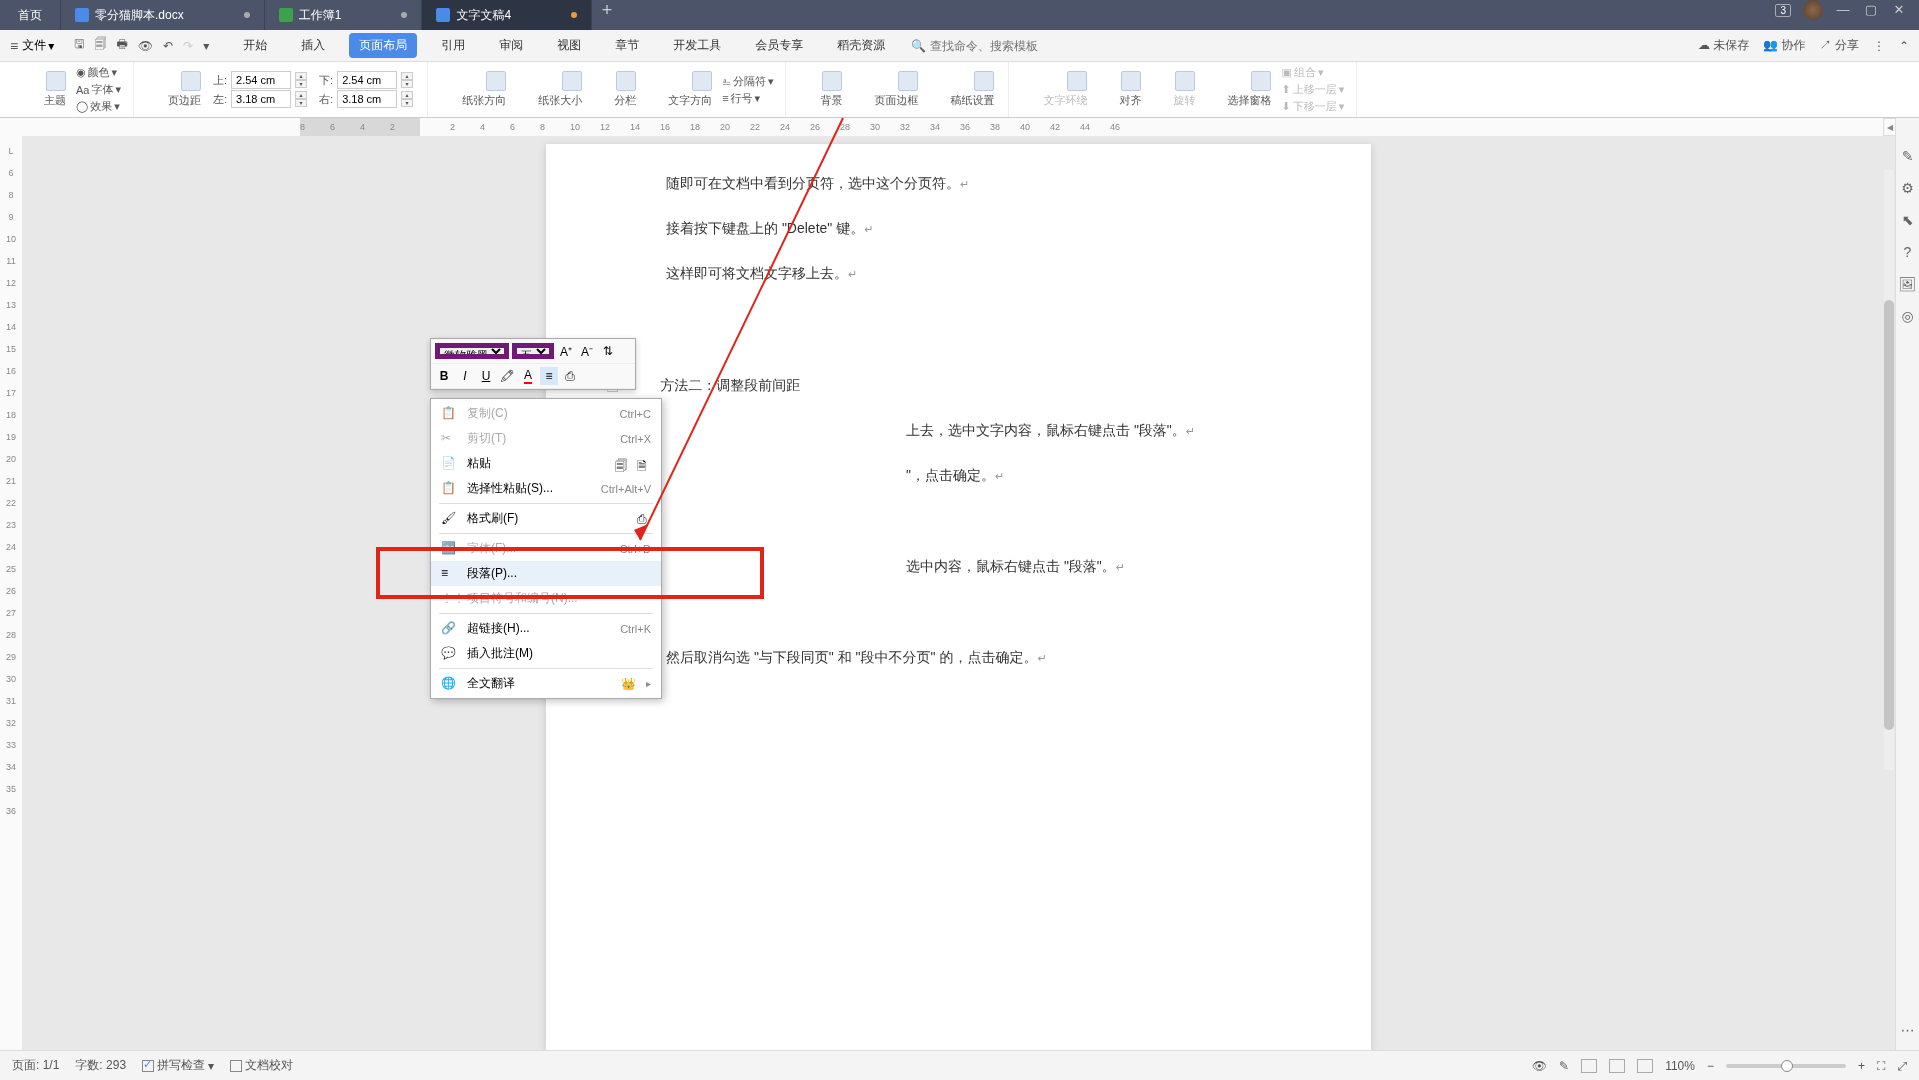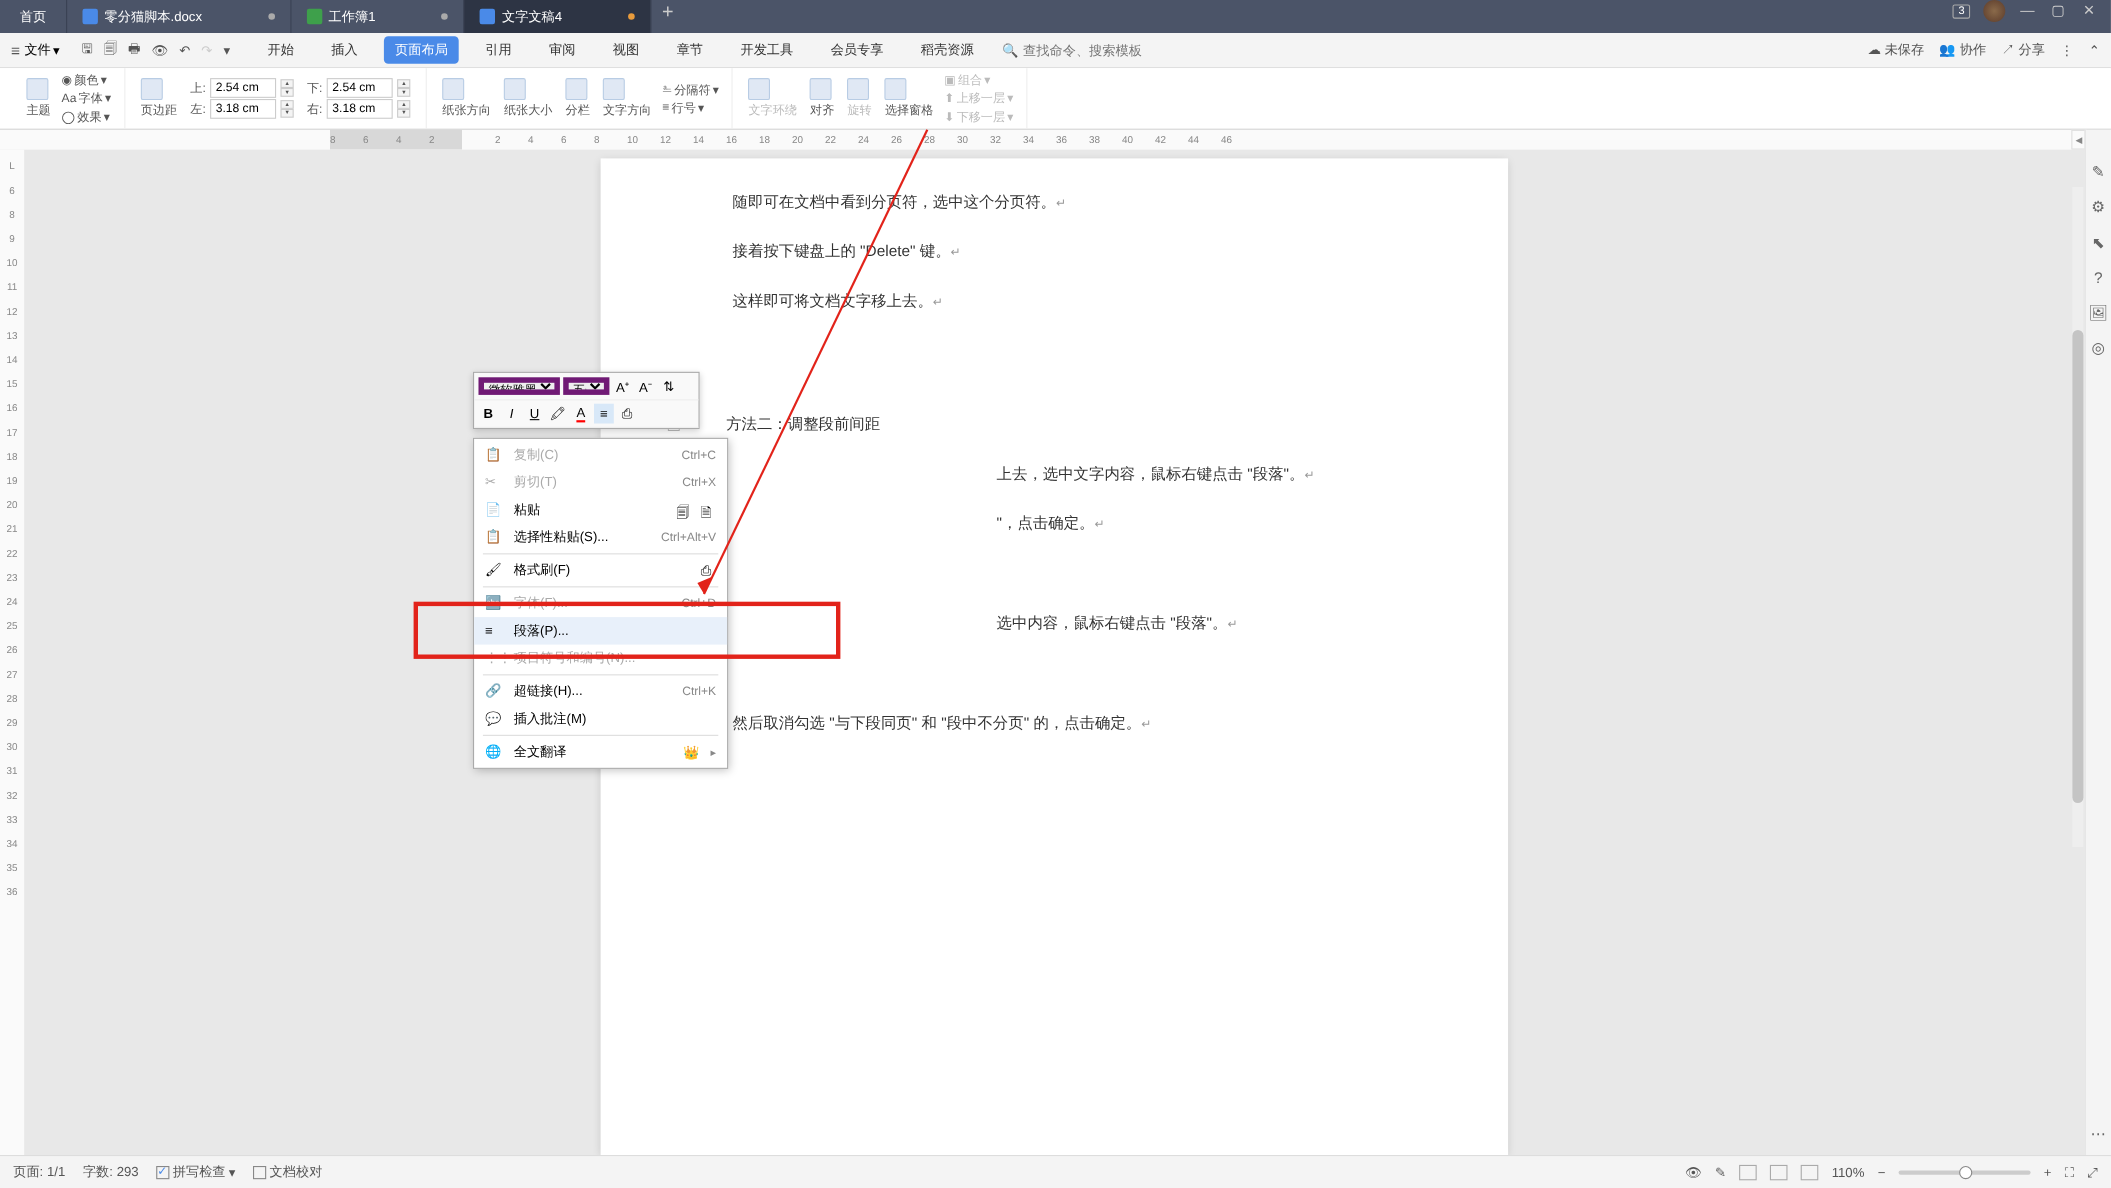--- a/index.html
+++ b/index.html
@@ -32,21 +32,21 @@
 .menu-tab { padding: 4px 10px; cursor: pointer; border-radius: 4px; color: #333; }
 .menu-tab.active { background: #4a8ae8; color: #fff; }
 .search-box { margin-left: 16px; display: flex; align-items: center; gap: 4px; color: #999; font-size: 12px; }
 .search-box input { border: none; background: transparent; outline: none; width: 110px; font-size: 12px; }
 .menubar-right { margin-left: auto; display: flex; align-items: center; gap: 14px; color: #555; }
 .menubar-right span { cursor: pointer; }
 
 
 .ribbon { height: 56px; background: #fff; border-bottom: 1px solid #ccc; display: flex; align-items: center; padding: 0 10px; font-size: 11px; color: #555; }
 .ribbon-group { display: flex; align-items: center; padding: 0 8px; border-right: 1px solid #eee; height: 100%; }
-.ribbon-item { display: flex; flex-direction: column; align-items: flex-start; gap: 2px; padding: 0 6px; cursor: pointer; }
+.ribbon-item { display: flex; flex-direction: column; align-items: flex-end; gap: 2px; padding: 0 6px; cursor: pointer; margin-left: 20px; }
 .ribbon-item .ico { width: 20px; height: 20px; background: #e0e8f4; border: 1px solid #b8cce4; border-radius: 2px; }
 .ribbon-item.disabled { color: #bbb; }
 .ribbon-stack { display: flex; flex-direction: column; gap: 2px; padding: 0 4px; }
 .ribbon-stack > div { display: flex; align-items: center; gap: 2px; cursor: pointer; }
 .margin-inputs { display: flex; flex-direction: column; gap: 1px; padding: 0 6px; }
 .margin-row { display: flex; align-items: center; gap: 4px; }
 .margin-row input { width: 60px; height: 18px; border: 1px solid #ccc; font-size: 11px; padding: 0 4px; }
 .spinner { display: flex; flex-direction: column; }
 .spinner span { width: 12px; height: 8px; border: 1px solid #ccc; font-size: 6px; text-align: center; line-height: 6px; cursor: pointer; background: #f4f4f4; }
 
@@ -247,20 +247,34 @@
         <span>分栏</span>
       </div>
     <div class="ribbon-item">
         <span class="ico"></span>
         <span>文字方向</span>
       </div>
     <div class="ribbon-stack">
       <div>⎁ <span>分隔符</span>▾</div>
       <div>≡ <span>行号</span>▾</div>
     </div>
+  </div>
+  <div class="ribbon-group">
+    <div class="ribbon-item">
+        <span class="ico"></span>
+        <span>背景</span>
+      </div>
+    <div class="ribbon-item">
+        <span class="ico"></span>
+        <span>页面边框</span>
+      </div>
+    <div class="ribbon-item">
+        <span class="ico"></span>
+        <span>稿纸设置</span>
+      </div>
   </div>
   <div class="ribbon-group">
     <div class="ribbon-item disabled">
         <span class="ico"></span>
         <span>文字环绕</span>
       </div>
     <div class="ribbon-item">
         <span class="ico"></span>
         <span>对齐</span>
       </div>

